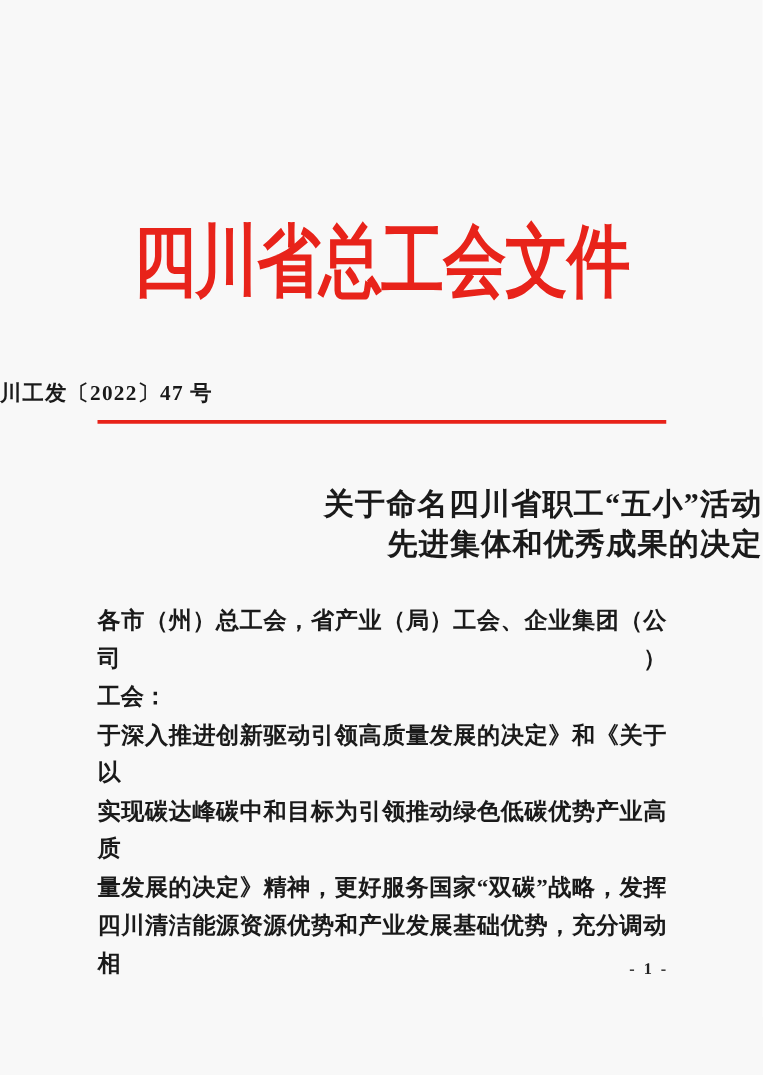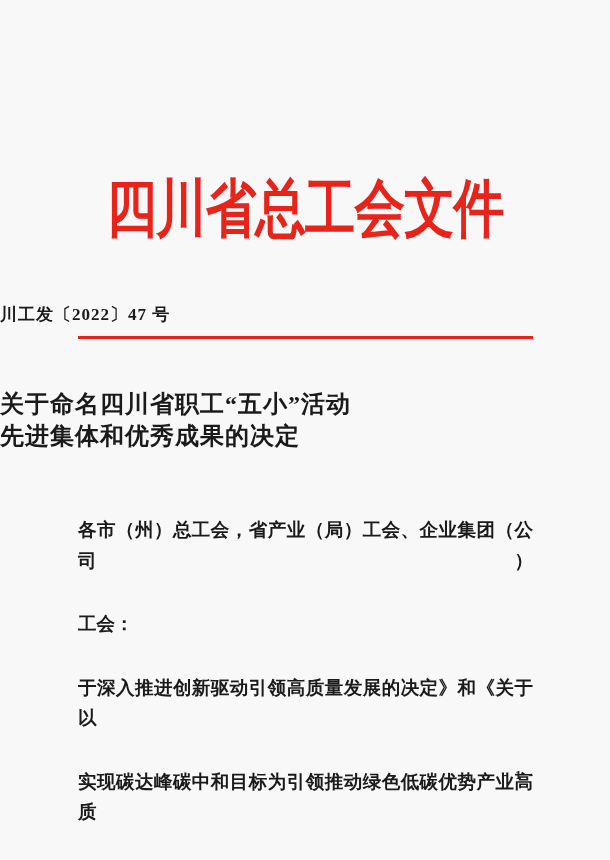--- a/index.html
+++ b/index.html
@@ -45,38 +45,37 @@
     left: 78px;
     width: 455px;
     height: 3px;
     background: var(--accent-red, #e8231a);
   }
   .doc-title {
     position: absolute;
     top: 388px;
     left: 0;
     width: 610px;
-    text-align: left;
+    text-align: right;
     font-size: 24px;
     font-weight: bold;
     line-height: 32px;
     letter-spacing: 1px;
   }
   .body-block {
     position: absolute;
     top: 482px;
     left: 78px;
     width: 455px;
     font-size: 18.5px;
     line-height: 30.5px;
     font-weight: bold;
   }
   .body-line {
     width: 455px;
-    margin-top: 33px;
   }
   .body-line.justified {
     text-align: justify;
     text-align-last: justify;
     text-justify: inter-character;
   }
   .body-line.indented {
     text-indent: 37px;
   }
   .page-number {
@@ -105,18 +104,19 @@
   <div class="doc-title">
     <div>关于命名四川省职工“五小”活动</div>
     <div>先进集体和优秀成果的决定</div>
   </div>
 
   <div class="body-block">
       <div class="body-line justified">各市（州）总工会，省产业（局）工会、企业集团（公司）</div>
       <div class="body-line">工会：</div>
       <div class="body-line justified">于深入推进创新驱动引领高质量发展的决定》和《关于以</div>
       <div class="body-line justified">实现碳达峰碳中和目标为引领推动绿色低碳优势产业高质</div>
+      <div class="body-line justified">量发展的决定》精神，更好服务国家“双碳”战略，发挥</div>
       <div class="body-line justified">四川清洁能源资源优势和产业发展基础优势，充分调动相</div>
     </div>
 
   <div class="page-number">- 1 -</div>
 
 </div>
 
 </body></html>

